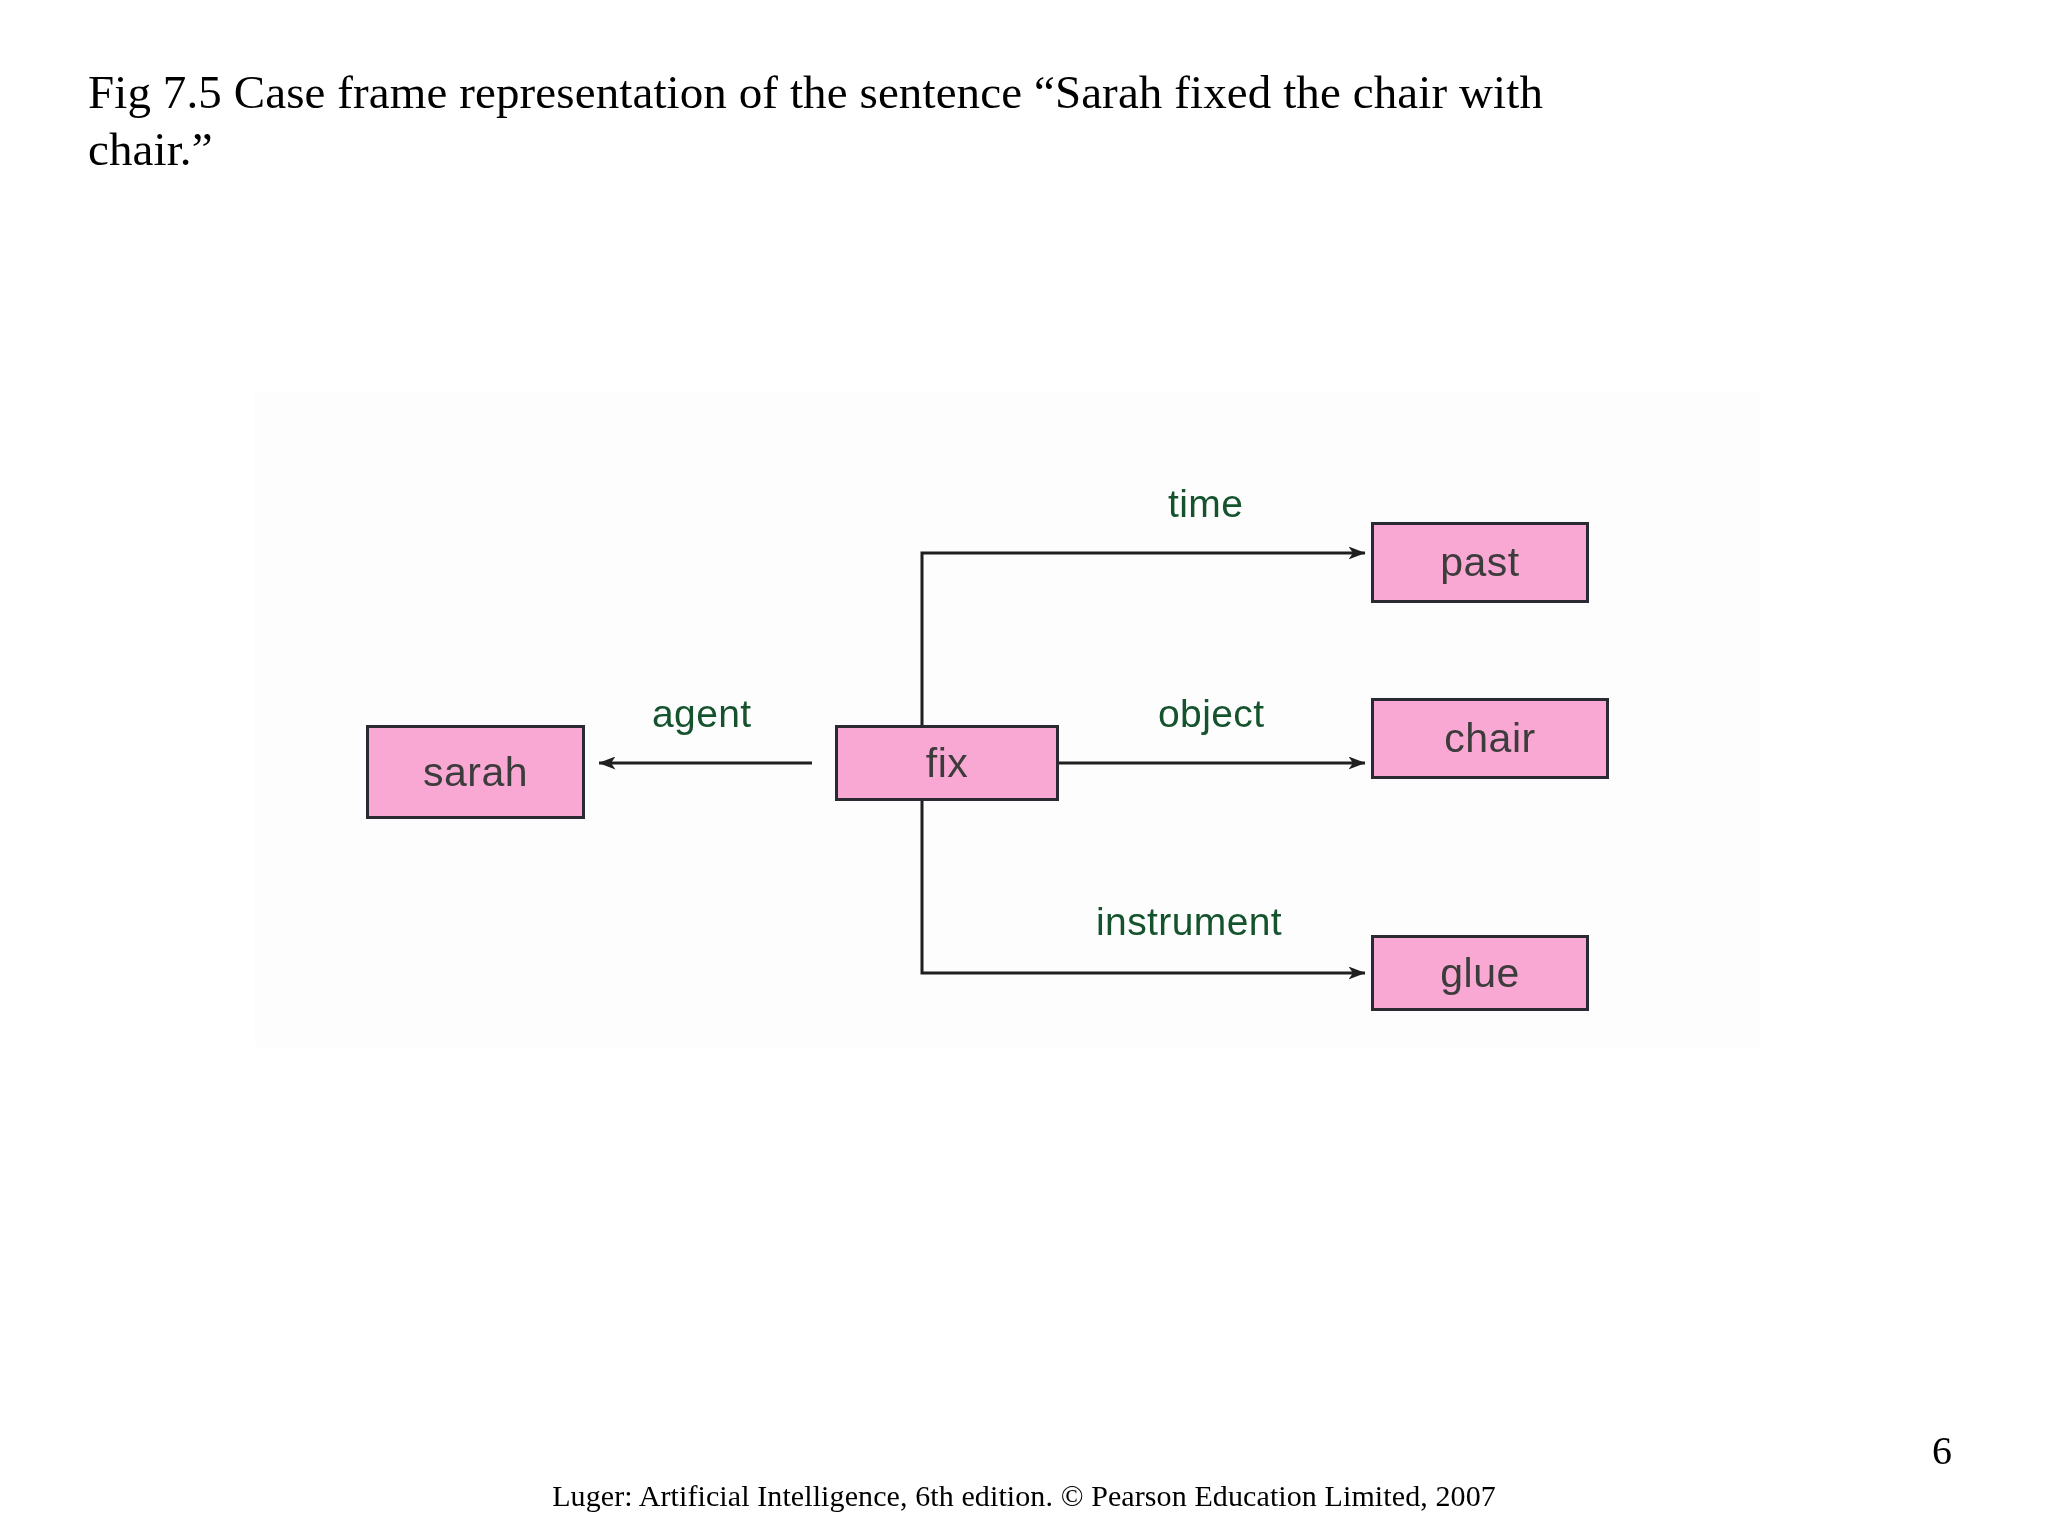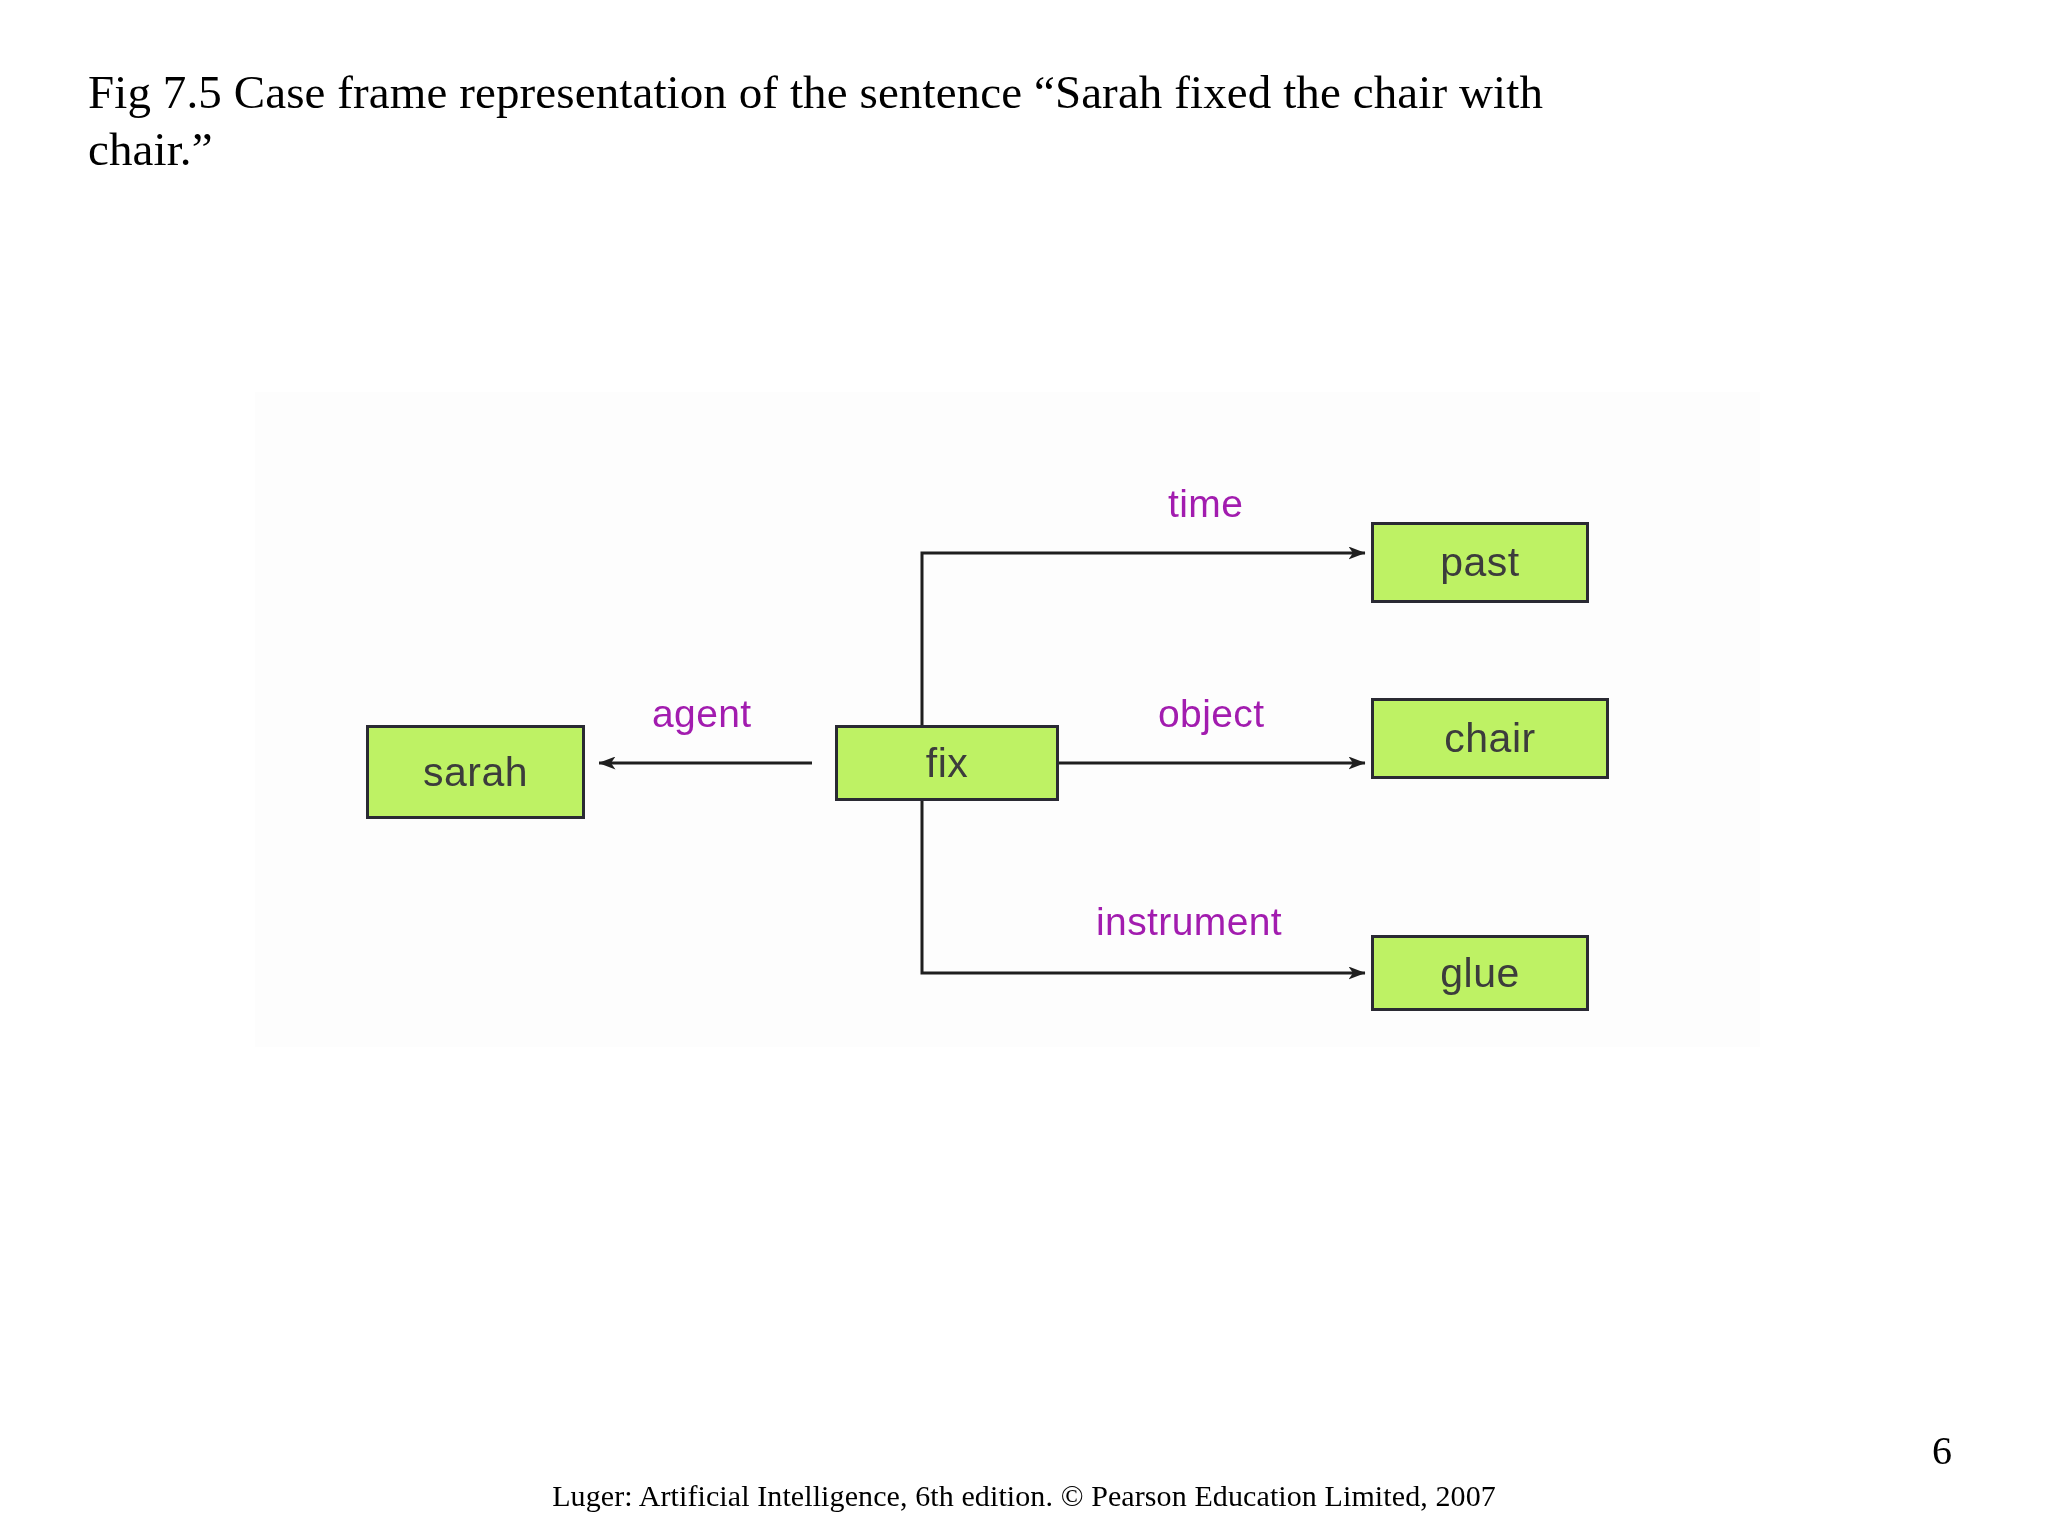--- a/index.html
+++ b/index.html
@@ -51,21 +51,21 @@
     top: 0;
     width: 1505px;
     height: 655px;
     display: block;
     overflow: visible;
   }
 
   
   .node-box {
     position: absolute;
-    background: #bef264;
+    background: #f9a8d4;
     border: 3px solid #2a2a33;
     box-sizing: border-box;
     display: flex;
     align-items: center;
     justify-content: center;
   }
   .node-label {
     font-family: "Liberation Sans", "DejaVu Sans", sans-serif;
     font-size: 41px;
     color: #3c3c3c;
@@ -78,21 +78,21 @@
   #node-fix   { left: 812px;  top: 725px; width: 224px; height: 76px; margin-left: 23px; }
   #node-past  { left: 1371px; top: 522px; width: 218px; height: 81px; }
   #node-chair { left: 1371px; top: 698px; width: 238px; height: 81px; }
   #node-glue  { left: 1371px; top: 935px; width: 218px; height: 76px; align-items: center; }
 
   
   .edge-label {
     position: absolute;
     font-family: "Liberation Sans", "DejaVu Sans", sans-serif;
     font-size: 39px;
-    color: #a21caf;
+    color: #14532d;
     letter-spacing: 0.4px;
     line-height: 1;
     white-space: nowrap;
   }
   #edge-label-time       { left: 1168px; top: 484px; }
   #edge-label-agent      { left: 652px;  top: 694px; }
   #edge-label-object     { left: 1148px; top: 694px; margin-left: 10px; }
   #edge-label-instrument { left: 1096px; top: 902px; }
 
   

